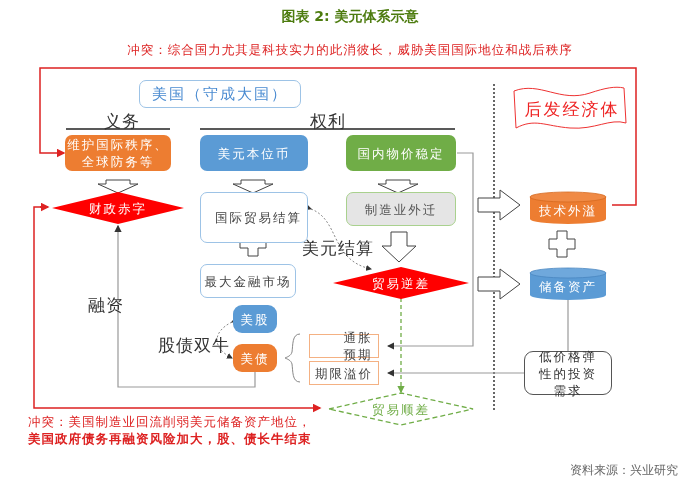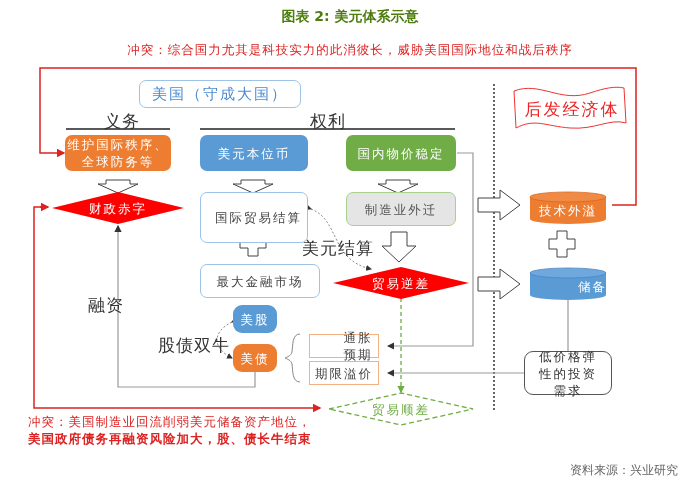--- a/index.html
+++ b/index.html
@@ -102,36 +102,36 @@
 <div class="label" style="left:310px;top:110px;">权利</div>
 
 <div class="box filled-orange" style="left:65px;top:135px;width:106px;height:36px;">维护国际秩序、全球防务等</div>
 <div class="box filled-blue" style="left:200px;top:135px;width:108px;height:36px;">美元本位币</div>
 <div class="box filled-green" style="left:346px;top:135px;width:110px;height:36px;">国内物价稳定</div>
 
 <div class="box" style="left:62px;top:199px;width:112px;height:18px;color:#fff;">财政赤字</div>
 <div class="box out-blue" style="left:200px;top:192px;width:108px;height:51px;padding-left:9px;">国际贸易结算</div>
 <div class="box out-green" style="left:346px;top:192px;width:110px;height:34px;">制造业外迁</div>
 
-<div class="box out-blue" style="left:200px;top:264px;width:120px;height:34px;">最大金融市场</div>
+<div class="box out-blue" style="left:200px;top:264px;width:96px;height:34px;">最大金融市场</div>
 <div class="box" style="left:345px;top:274px;width:112px;height:18px;color:#fff;">贸易逆差</div>
 <div class="box" style="left:345px;top:400px;width:112px;height:18px;color:#70ad47;">贸易顺差</div>
 
 <div class="label" style="left:302px;top:237px;">美元结算</div>
 <div class="label" style="left:88px;top:294px;">融资</div>
 <div class="label" style="left:158px;top:334px;">股债双牛</div>
 
 <div class="box filled-blue" style="left:233px;top:305px;width:44px;height:28px;border-radius:9px;">美股</div>
 <div class="box filled-orange" style="left:233px;top:344px;width:44px;height:28px;border-radius:9px;">美债</div>
 
 <div class="box out-orange" style="left:309px;top:334px;width:70px;height:24px;padding-left:28px;">通胀预期</div>
 <div class="box out-orange" style="left:309px;top:361px;width:70px;height:24px;">期限溢价</div>
 
 <div class="box" style="left:530px;top:200px;width:76px;height:20px;color:#fff;">技术外溢</div>
-<div class="box" style="left:530px;top:276px;width:76px;height:20px;color:#fff;margin-left:39px;">储备资产</div>
+<div class="box" style="left:530px;top:276px;width:76px;height:20px;color:#fff;">储备资产</div>
 <div class="box out-dark" style="left:524px;top:351px;width:88px;height:44px;padding:12px 8px;">低价格弹性的投资需求</div>
 
 <div class="abs" style="left:520px;top:98px;width:104px;text-align:center;font-size:17px;color:#e22;letter-spacing:2px;">后发经济体</div>
 
 <div class="abs conflict" style="left:28px;top:414px;">冲突：美国制造业回流削弱美元储备资产地位，</div>
 <div class="abs conflict" style="left:28px;top:431px;font-weight:bold;">美国政府债务再融资风险加大，股、债长牛结束</div>
 
 <div class="abs source">资料来源：兴业研究</div>
 
 </body></html>

